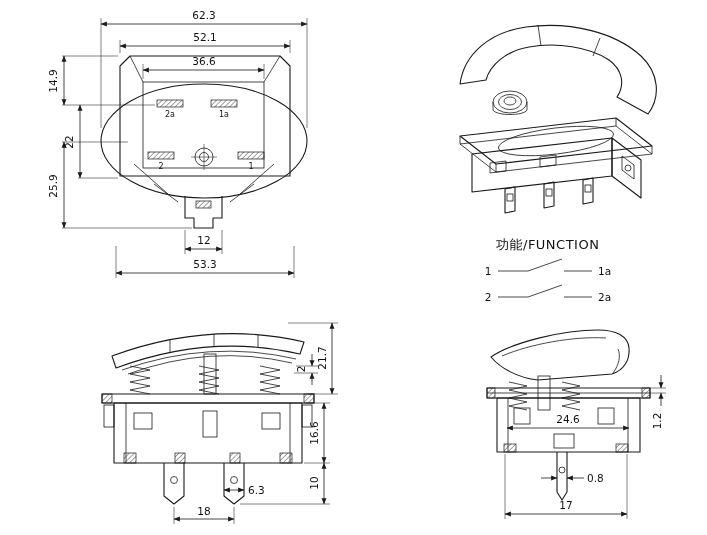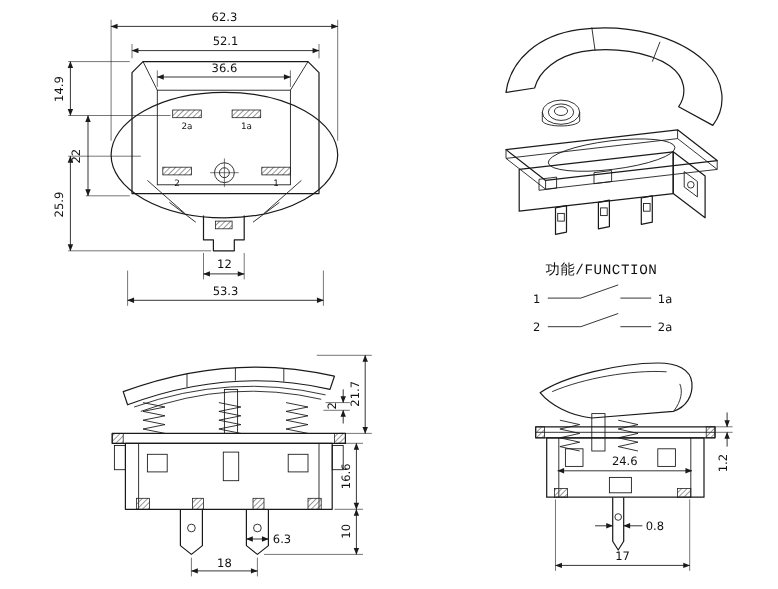--- a/index.html
+++ b/index.html
@@ -9,21 +9,21 @@
   .view { position:absolute; }
   svg { overflow:visible; }
   .outline { fill:none; stroke:#1a1a1a; stroke-width:1.1; stroke-linejoin:round; }
   .detail  { fill:none; stroke:#1a1a1a; stroke-width:0.8; }
   .hatchr  { fill:url(#hatch); stroke:#1a1a1a; stroke-width:0.7; }
   .dl      { fill:none; stroke:#1a1a1a; stroke-width:0.8; }
   .ext     { fill:none; stroke:#1a1a1a; stroke-width:0.55; }
   .dimtext { font-size:10.5px; fill:#111; text-anchor:middle; }
   .dimtext.start { text-anchor:start; }
   .lbl     { font-size:8px; fill:#111; text-anchor:middle; }
-  .fn-title { position:absolute; left:496px; top:236px; font-size:13px; color:#111; letter-spacing:0.5px;font-family:Liberation Mono, monospace; }
+  .fn-title { position:absolute; left:496px; top:236px; font-size:13px; color:#111; letter-spacing:0.5px; }
 </style>
 </head>
 <body>
 
 <div class="sheet">
 
   <svg width="0" height="0" style="position:absolute">
     <defs>
       <marker id="arr" viewBox="0 0 10 10" refX="9.5" refY="5" markerWidth="8.5" markerHeight="6.5" orient="auto-start-reverse" markerUnits="userSpaceOnUse">
         <path d="M0.5,1.2 L10,5 L0.5,8.8 Z" fill="#1a1a1a"></path>

